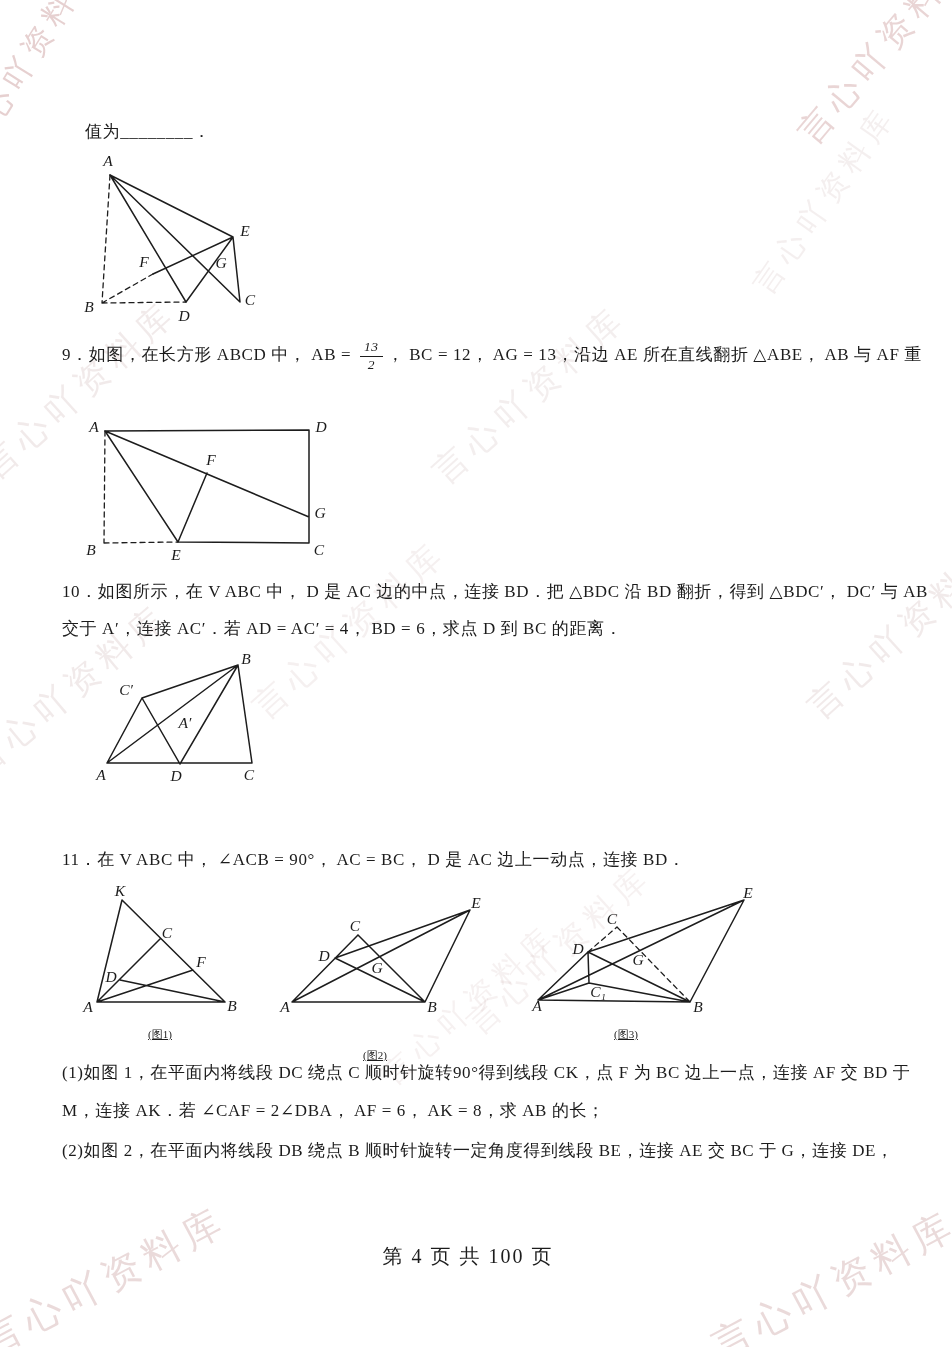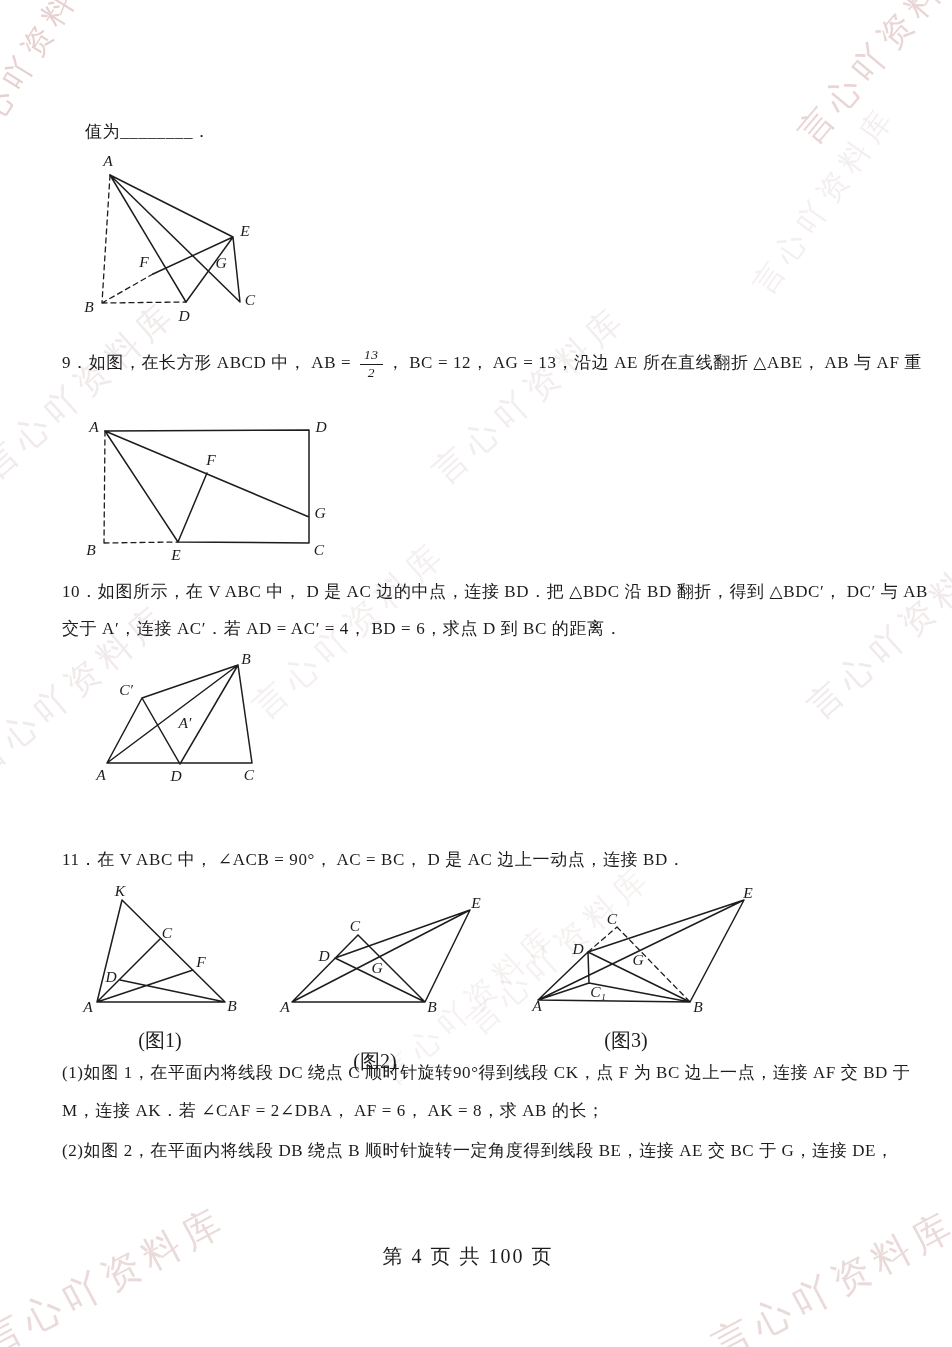--- a/index.html
+++ b/index.html
@@ -4,30 +4,30 @@
 <style>
   html,body{margin:0;padding:0;background:#ffffff;}
   .page{position:relative;width:952px;height:1347px;background:#ffffff;overflow:hidden;
         font-family:"Liberation Serif","DejaVu Serif",serif;color:#1c1c1c;}
   .wm{position:absolute;white-space:nowrap;letter-spacing:7px;pointer-events:none;
       font-family:"DejaVu Sans","Liberation Sans",sans-serif;z-index:0;}
   .tline{position:absolute;font-size:17px;letter-spacing:0.6px;white-space:pre;z-index:2;}
   .tline .rm{font-style:normal;}
   .tline .it{font-family:"Liberation Serif","DejaVu Serif",serif;}
   .frac{display:inline-block;text-align:center;vertical-align:middle;font-size:13.5px;
-        line-height:1.1;margin:12px 4px;font-style:italic;}
+        line-height:1.1;margin:4px 4px;font-style:italic;}
   .frac .num{display:block;border-bottom:1.3px solid #1c1c1c;padding:0 4px 1px 4px;}
   .frac .den{display:block;padding-top:1px;}
   .fig{position:absolute;z-index:2;}
   .fig svg{display:block;}
   .sl{stroke:#1d1d1d;stroke-width:1.5;fill:none;stroke-linecap:round;}
   .dl{stroke:#1d1d1d;stroke-width:1.3;fill:none;stroke-dasharray:5 4;stroke-linecap:round;}
   .pl{position:absolute;font-style:italic;font-size:15.5px;line-height:1;
       transform:translate(-50%,-50%);white-space:nowrap;z-index:3;}
-  .figcap{position:absolute;font-size:20px;transform:translateX(-50%);z-index:2;}
+  .figcap{position:absolute;font-size:11px;transform:translateX(-50%);z-index:2;text-decoration:underline;}
   .footer{position:absolute;font-size:20px;letter-spacing:2px;z-index:2;transform:translateX(-50%);}
 </style>
 </head>
 <body>
 
 <div class="page">
 
   <div class="wm" style="left:30px;top:55px;font-size:30px;color:rgba(206,162,162,.5);transform:translate(-50%,-50%) rotate(-58deg);">言心吖资料库</div>
   <div class="wm" style="left:885px;top:45px;font-size:34px;color:rgba(206,162,162,.45);transform:translate(-50%,-50%) rotate(-50deg);">言心吖资料库</div>
   <div class="wm" style="left:825px;top:200px;font-size:30px;color:rgba(210,188,188,.24);transform:translate(-50%,-50%) rotate(-55deg);">言心吖资料库</div>

